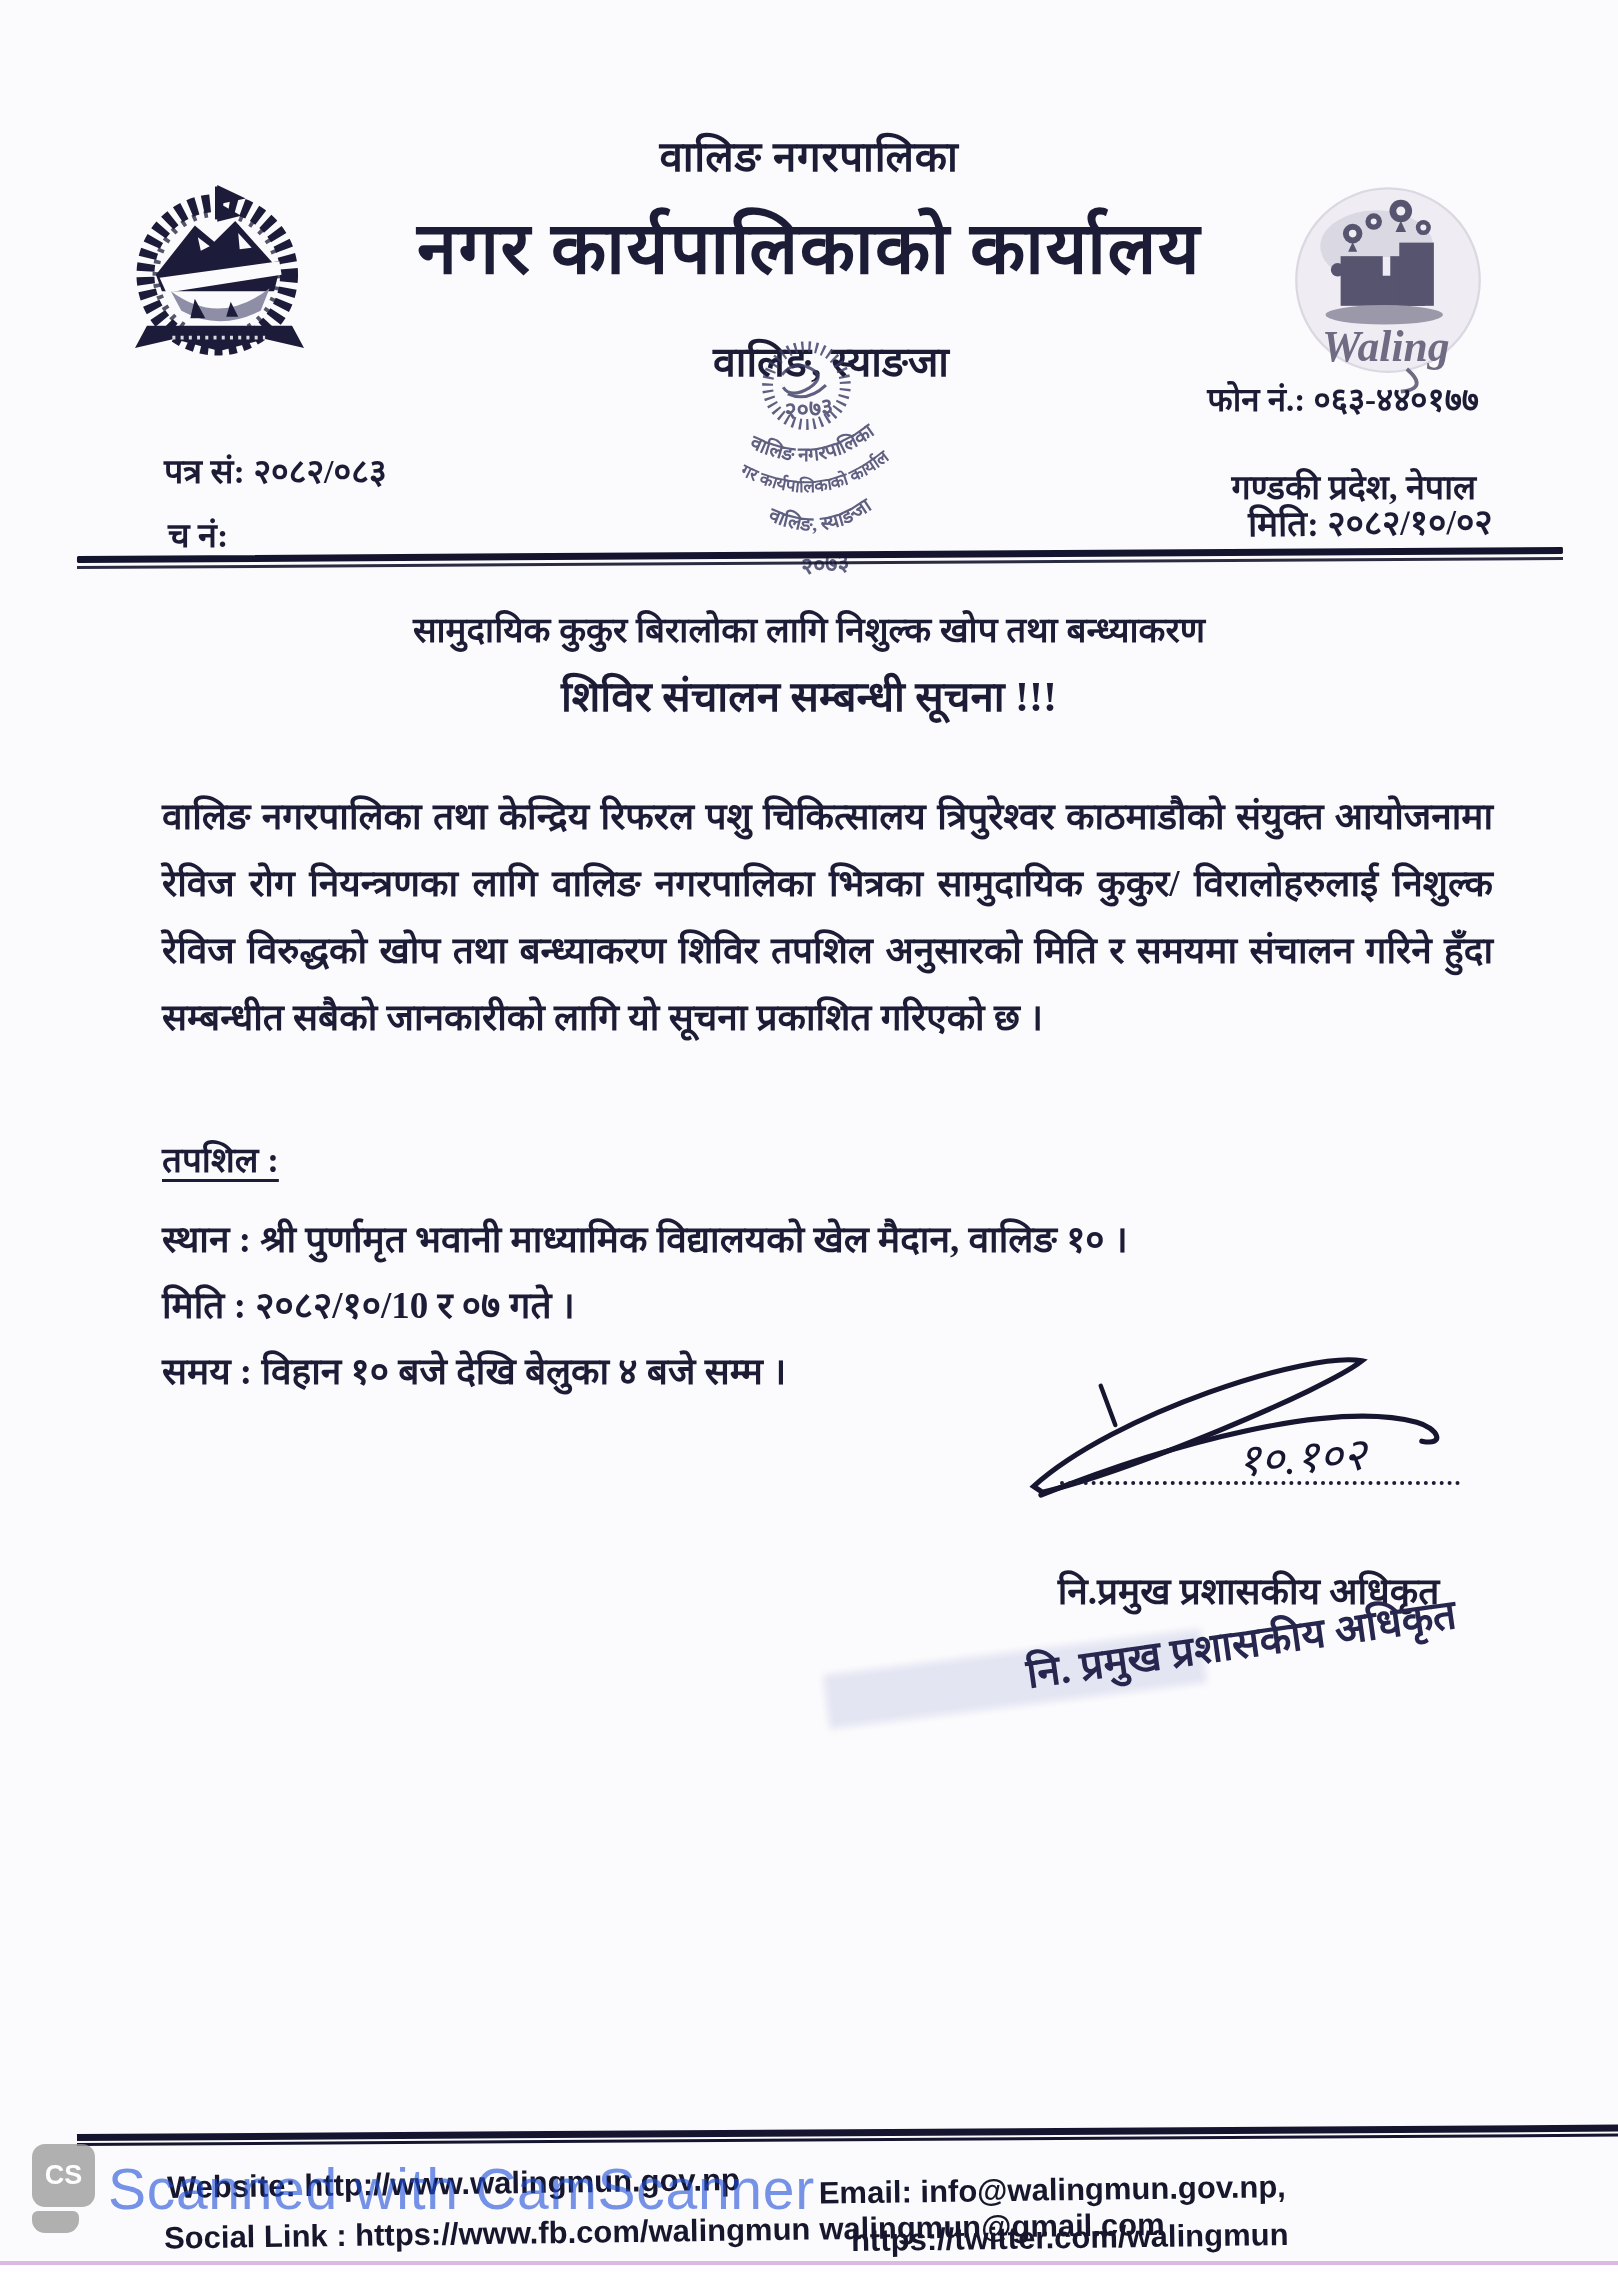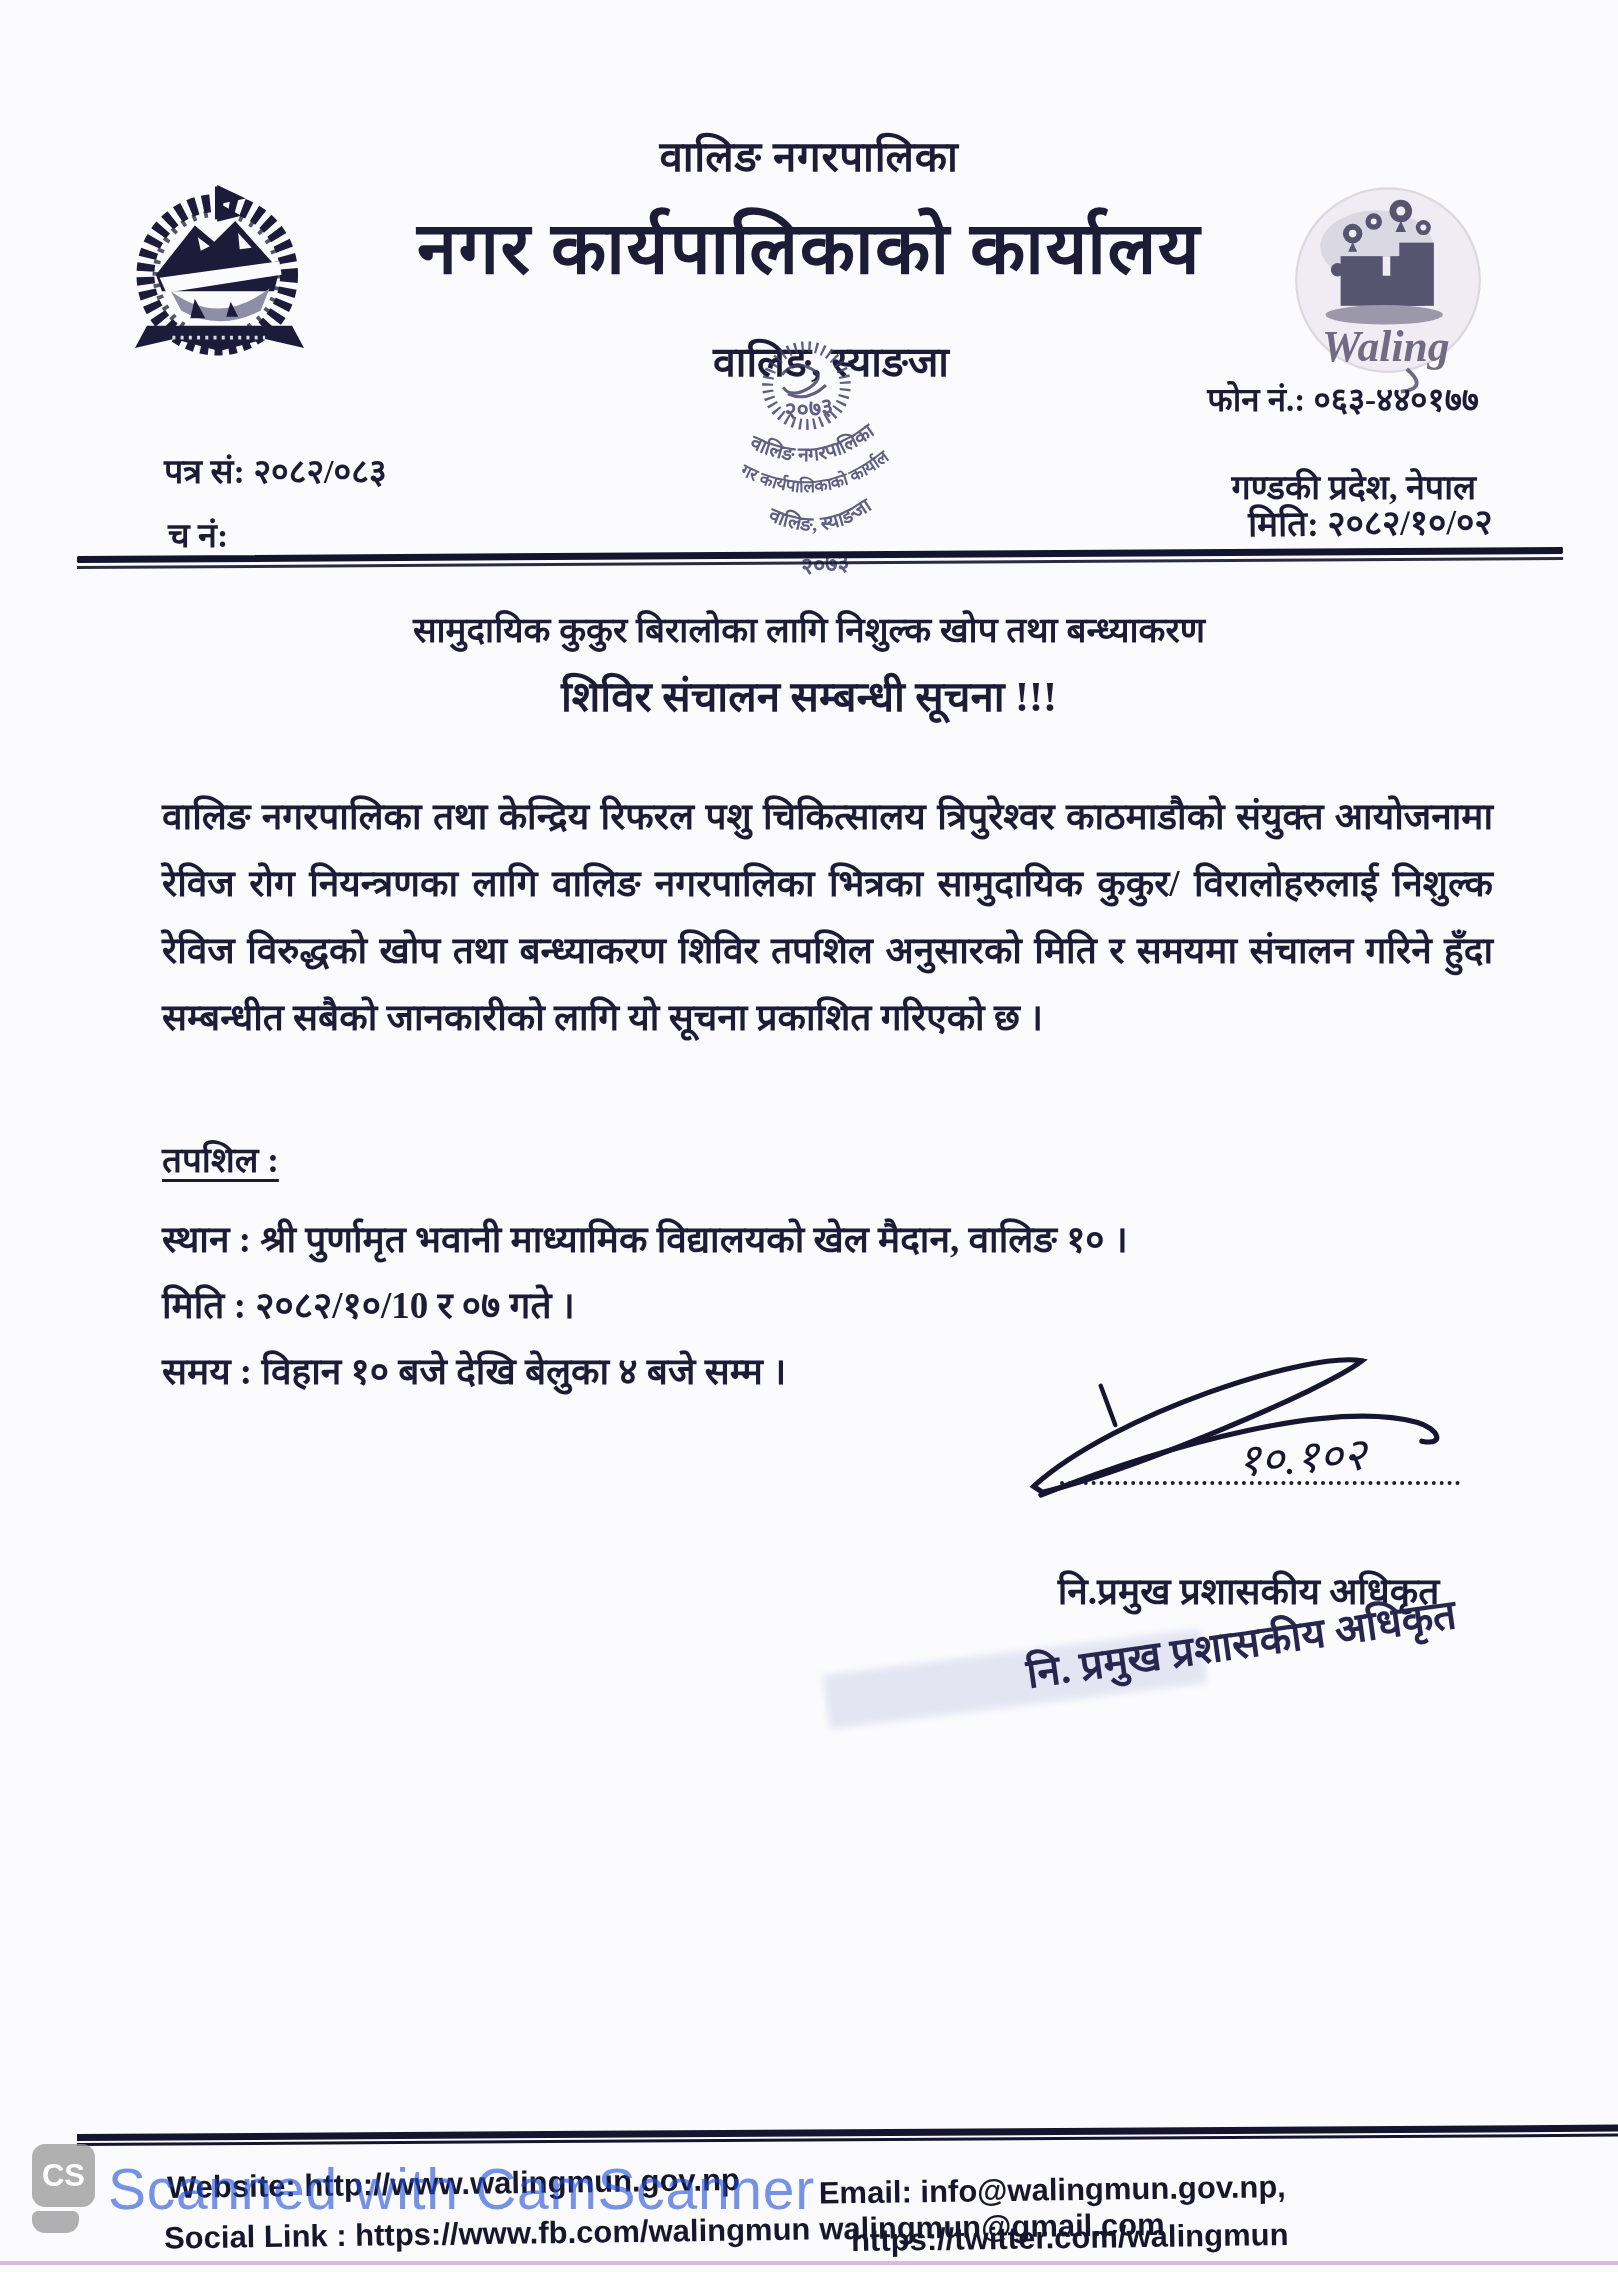--- a/index.html
+++ b/index.html
@@ -62,21 +62,21 @@
   .f-social{top:2216px;left:164px;font-size:31px;transform:rotate(-0.8deg);}
   .f-email{top:2170px;left:819px;font-size:31px;transform:rotate(-0.8deg);}
   .f-twitter{top:2220px;left:851px;font-size:31px;transform:rotate(-0.8deg);}
   .f-motto{top:2258px;left:467px;width:686px;text-align:center;font-size:34px;font-weight:600;}
   .footer-text{color:#16162c;font-weight:600;}
 
   
   .cs-badge{top:2144px;left:32px;opacity:.78;z-index:6;}
   .cs-square{width:63px;height:63px;background:#9c9c9c;border-radius:13px;
     display:flex;align-items:center;justify-content:center;}
-  .cs-square span{color:#fff;font-size:31px;font-weight:700;font-family:"Liberation Sans",sans-serif;}
+  .cs-square span{color:#fff;font-size:27px;font-weight:700;font-family:"Liberation Sans",sans-serif;}
   .cs-base{width:47px;height:22px;background:#9c9c9c;border-radius:5.8px 5.8px 13px 13px;margin-top:3.7px;}
   .wm-text{top:2156px;left:108px;font-size:57px;color:#1d4ed8;opacity:.6;z-index:5;
     white-space:nowrap;font-family:"Liberation Sans","DejaVu Sans",sans-serif;letter-spacing:0.7px;}
 
   .bottom-edge{top:2261px;left:0;width:100%;height:3.7px;background:#dcb9e2;}
   .bottom-white{top:2265px;left:0;width:100%;height:8px;background:#fdfdff;}
 
   svg text{font-family:"Liberation Serif","DejaVu Serif",serif;}
 </style>
 </head>

